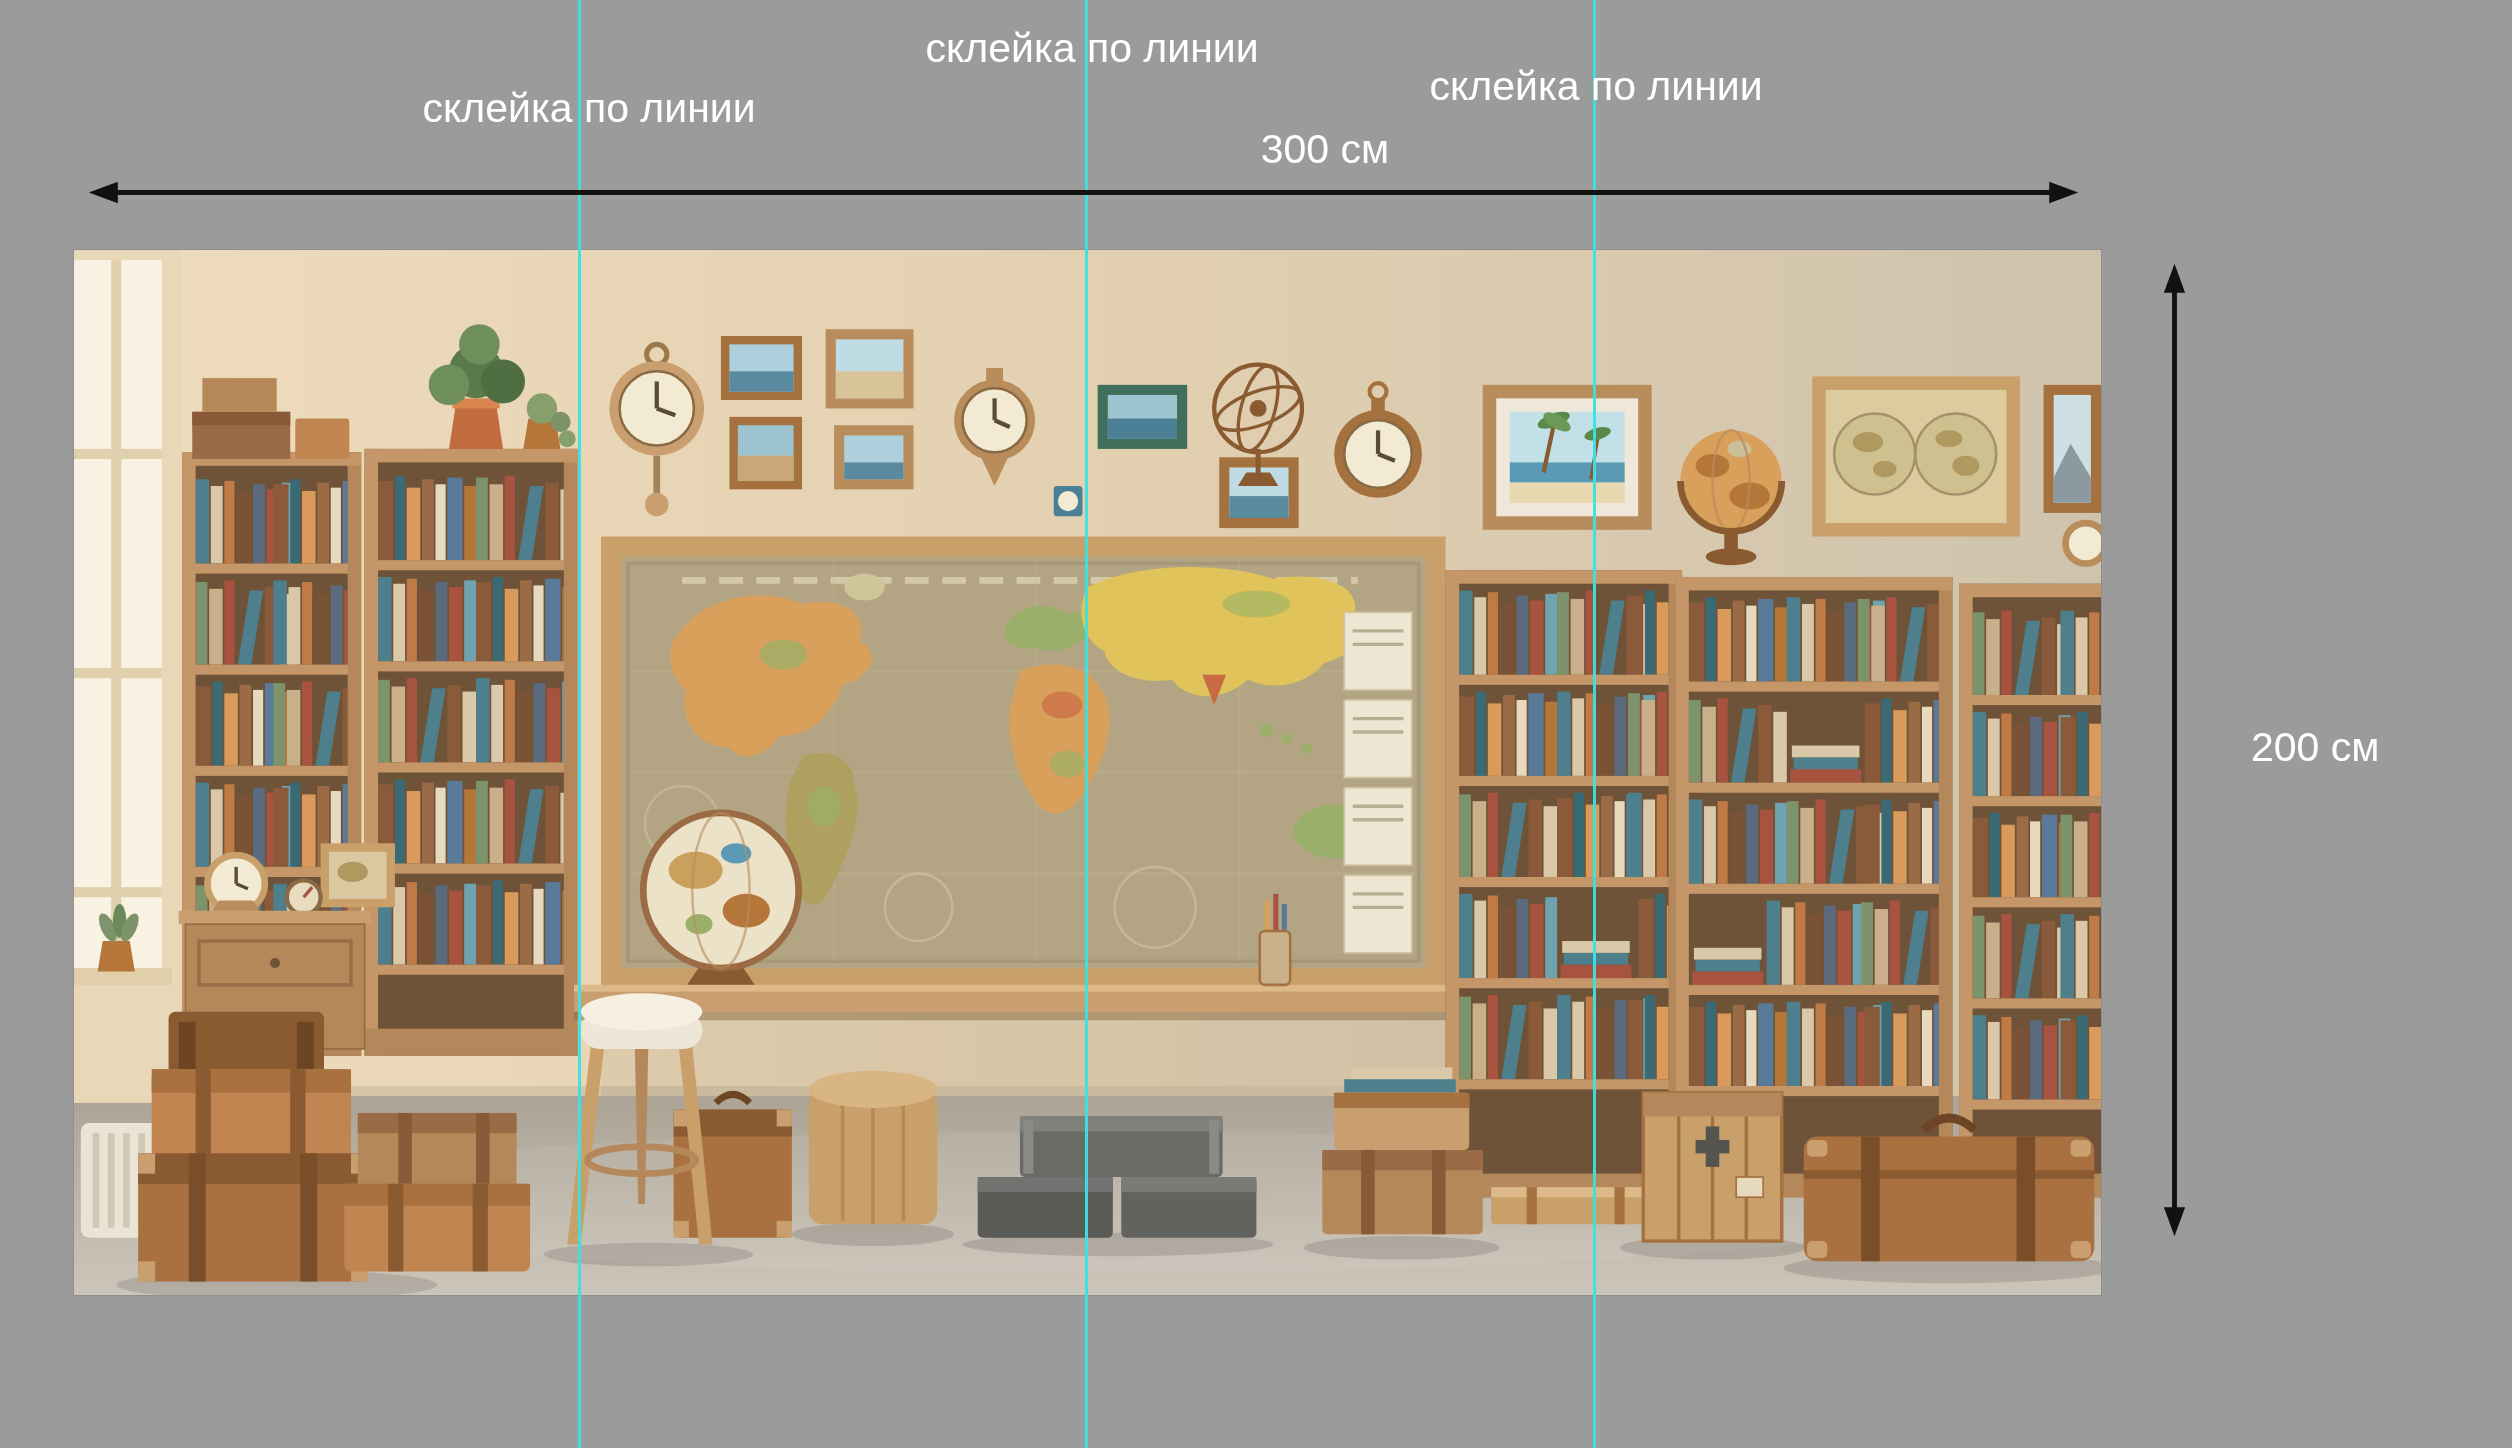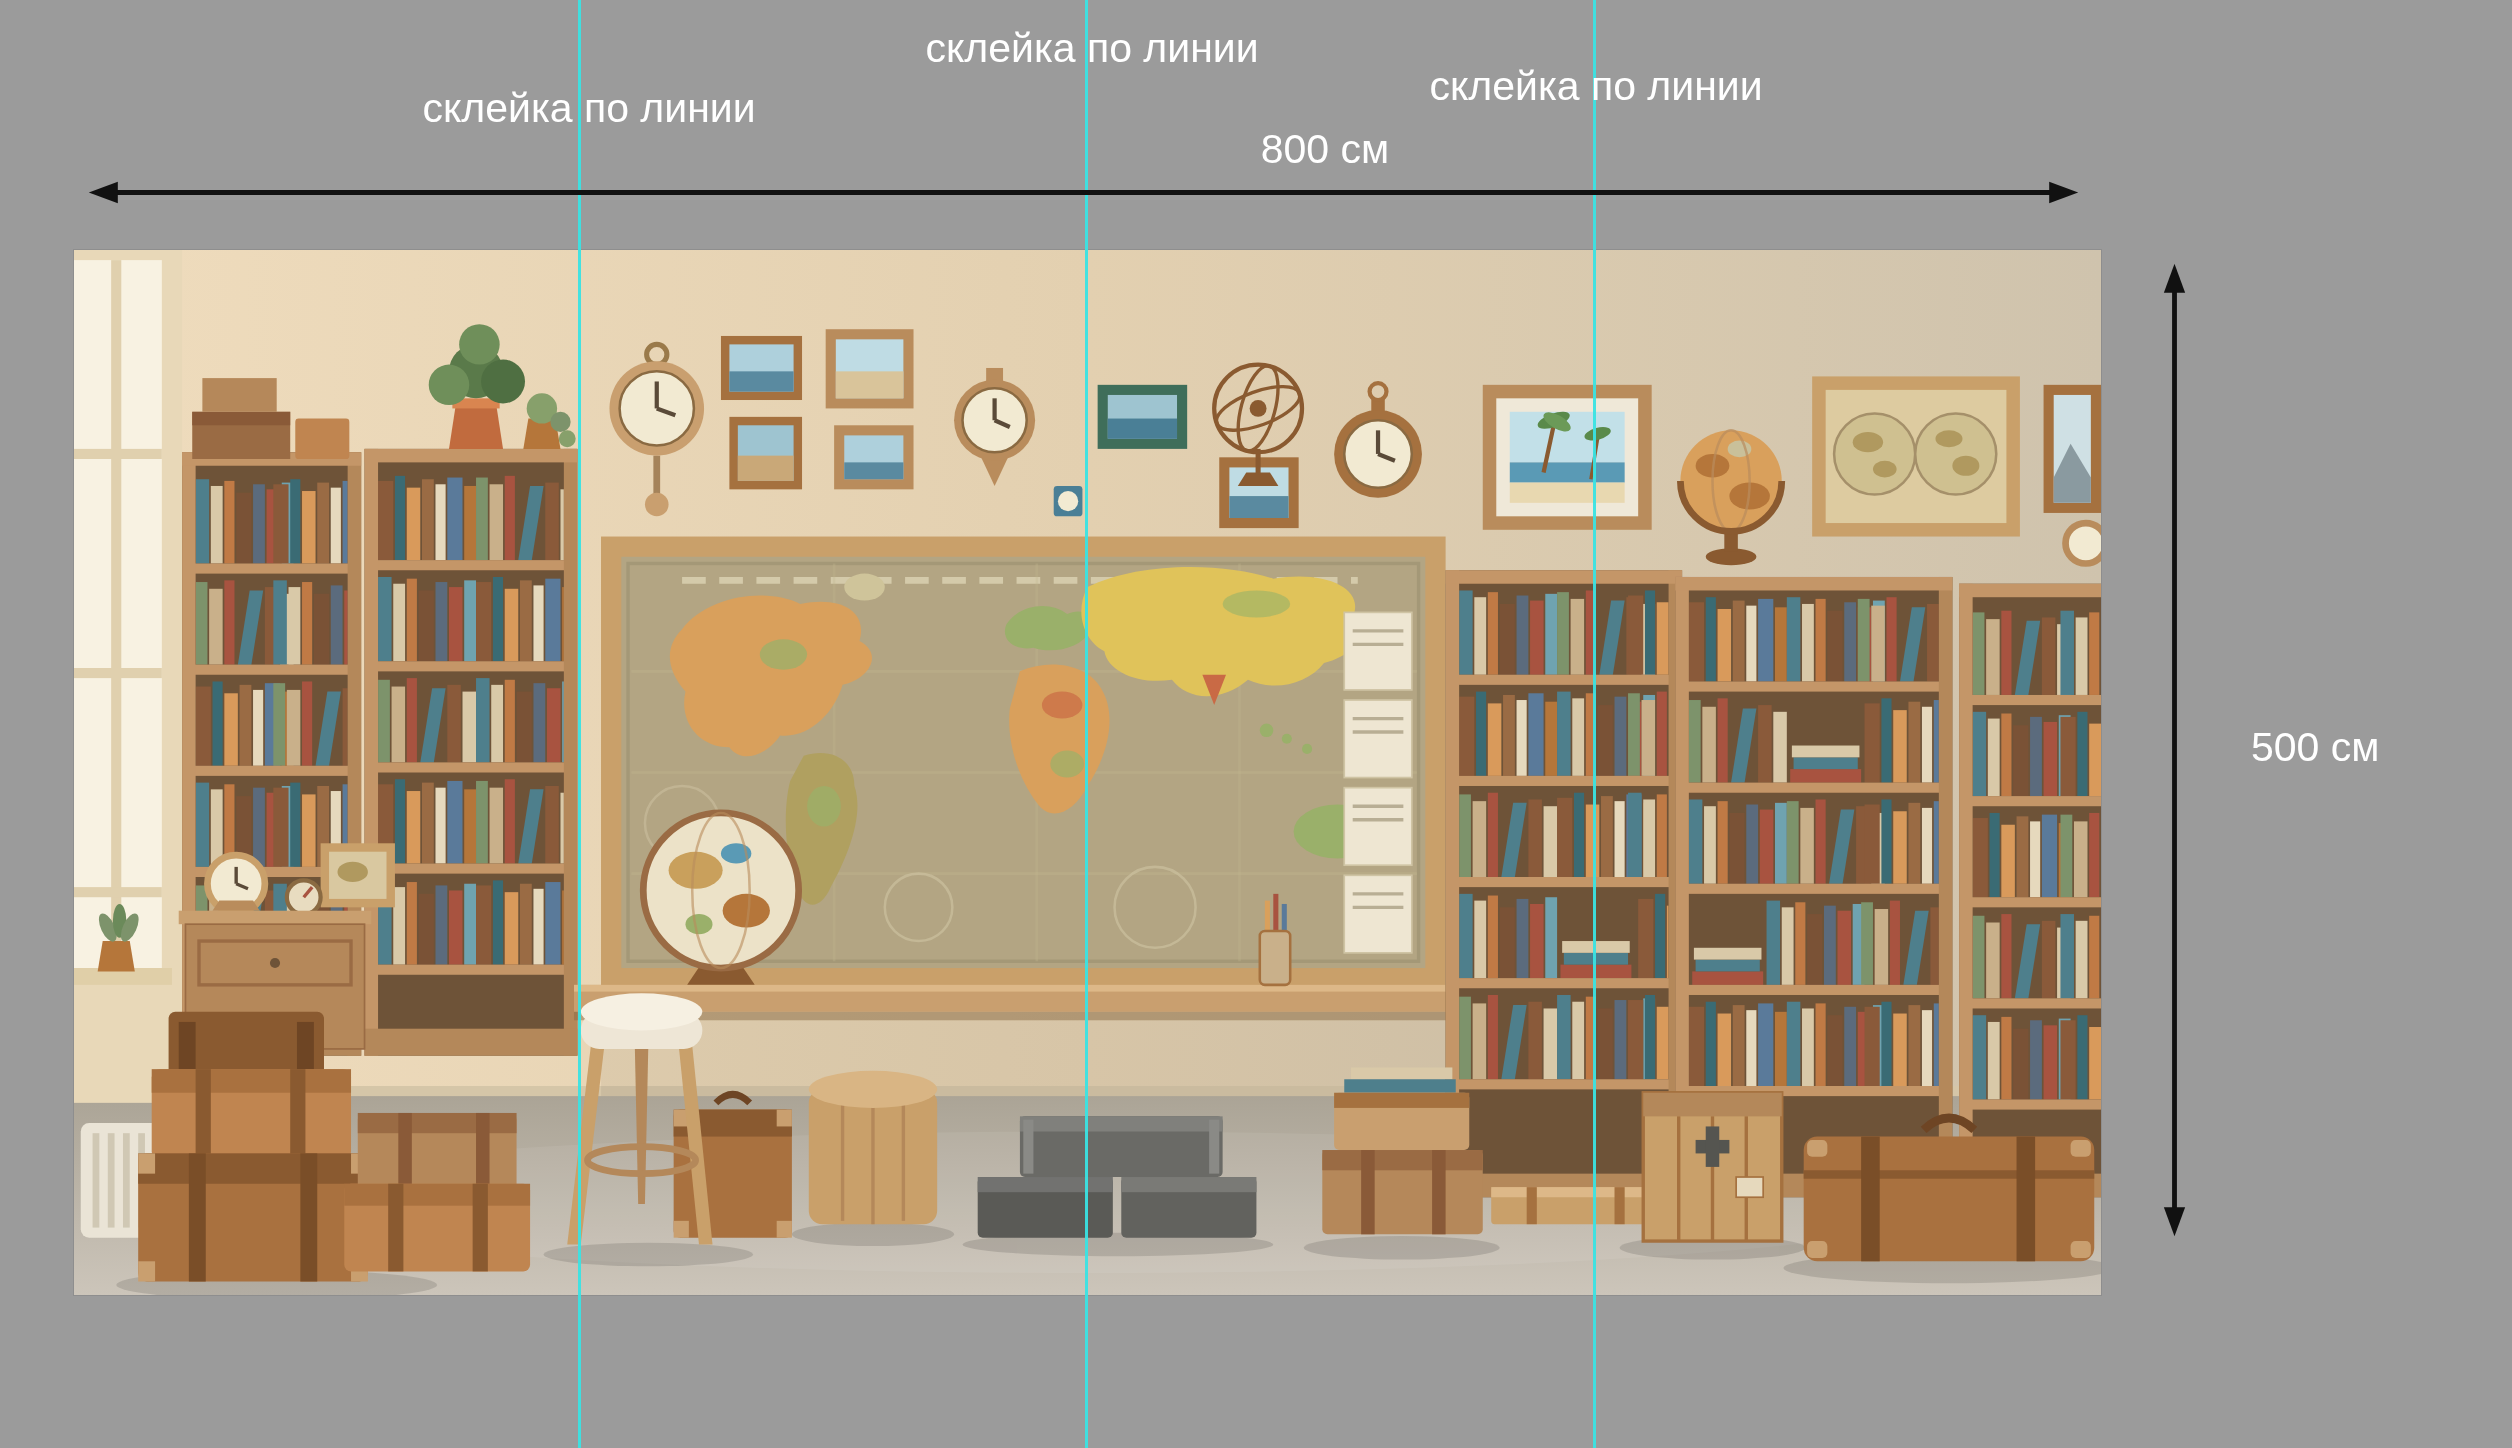--- a/index.html
+++ b/index.html
@@ -587,28 +587,28 @@
   </div>
 
   <div class="seam-line l1"></div>
   <div class="seam-line l2"></div>
   <div class="seam-line l3"></div>
 
   <div class="label seam-label-1">склейка по линии</div>
   <div class="label seam-label-2">склейка по линии</div>
   <div class="label seam-label-3">склейка по линии</div>
 
-  <div class="label width-label">800 см</div>
+  <div class="label width-label">300 см</div>
   <svg class="arrow arrow-h" width="1997" height="29" viewBox="0 0 2062 30">
     <line x1="26" y1="15" x2="2036" y2="15" stroke="#111111" stroke-width="5"></line>
     <polygon points="2,15 32,4 32,26" fill="#111111"></polygon>
     <polygon points="2060,15 2030,4 2030,26" fill="#111111"></polygon>
   </svg>
 
-  <div class="label height-label">500 см</div>
+  <div class="label height-label">200 см</div>
   <svg class="arrow arrow-v" width="29" height="978" viewBox="0 0 30 1010">
     <line x1="15" y1="26" x2="15" y2="984" stroke="#111111" stroke-width="5"></line>
     <polygon points="15,2 4,32 26,32" fill="#111111"></polygon>
     <polygon points="15,1008 4,978 26,978" fill="#111111"></polygon>
   </svg>
 
 </div>
 
 
 </body></html>

